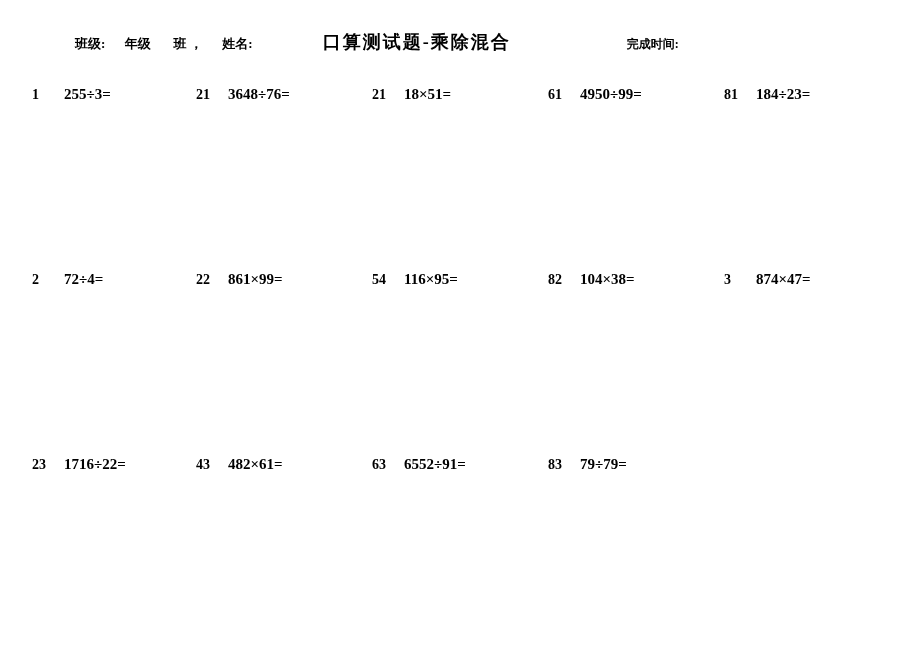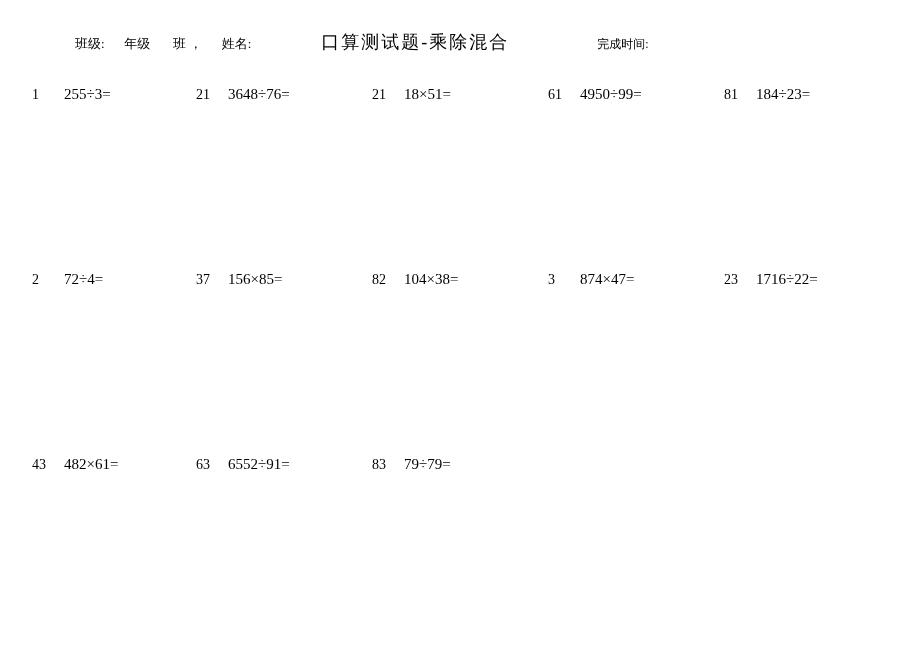--- a/index.html
+++ b/index.html
@@ -1,18 +1,19 @@
 <!DOCTYPE html>
 <html><head>
   <meta charset="utf-8">
   <style>
     * {
       margin: 0;
       padding: 0;
       box-sizing: border-box;
+      font-weight: bold;
     }
     body {
       width: 920px;
       height: 652px;
       background: #fff;
       font-family: "SimSun", "宋体", serif;
       color: #000;
       position: relative;
       padding: 30px 20px;
     }
@@ -30,21 +31,21 @@
     .header-left span {
       white-space: pre;
     }
     .title {
       font-size: 18px;
       margin-left: 70px;
       letter-spacing: 2px;
     }
     .header-right {
       font-size: 12px;
-      margin-left: 88px;
+      margin-left: 116px;
     }
     .problems {
       display: grid;
       grid-template-columns: repeat(5, 1fr);
       column-gap: 0;
     }
     .problem-cell {
       display: flex;
       align-items: baseline;
       font-size: 14px;
@@ -103,22 +104,26 @@
   </div>
   <div class="problem-cell">
     <span class="problem-num">81</span>
     <span class="problem-expr">184÷23=</span>
   </div>
   <div class="problem-cell">
     <span class="problem-num">2</span>
     <span class="problem-expr">72÷4=</span>
   </div>
   <div class="problem-cell">
-    <span class="problem-num">37</span>
-    <span class="problem-expr">156×85=</span>
+    <span class="problem-num">22</span>
+    <span class="problem-expr">861×99=</span>
+  </div>
+  <div class="problem-cell">
+    <span class="problem-num">54</span>
+    <span class="problem-expr">116×95=</span>
   </div>
   <div class="problem-cell">
     <span class="problem-num">82</span>
     <span class="problem-expr">104×38=</span>
   </div>
   <div class="problem-cell">
     <span class="problem-num">3</span>
     <span class="problem-expr">874×47=</span>
   </div>
   <div class="problem-cell">

